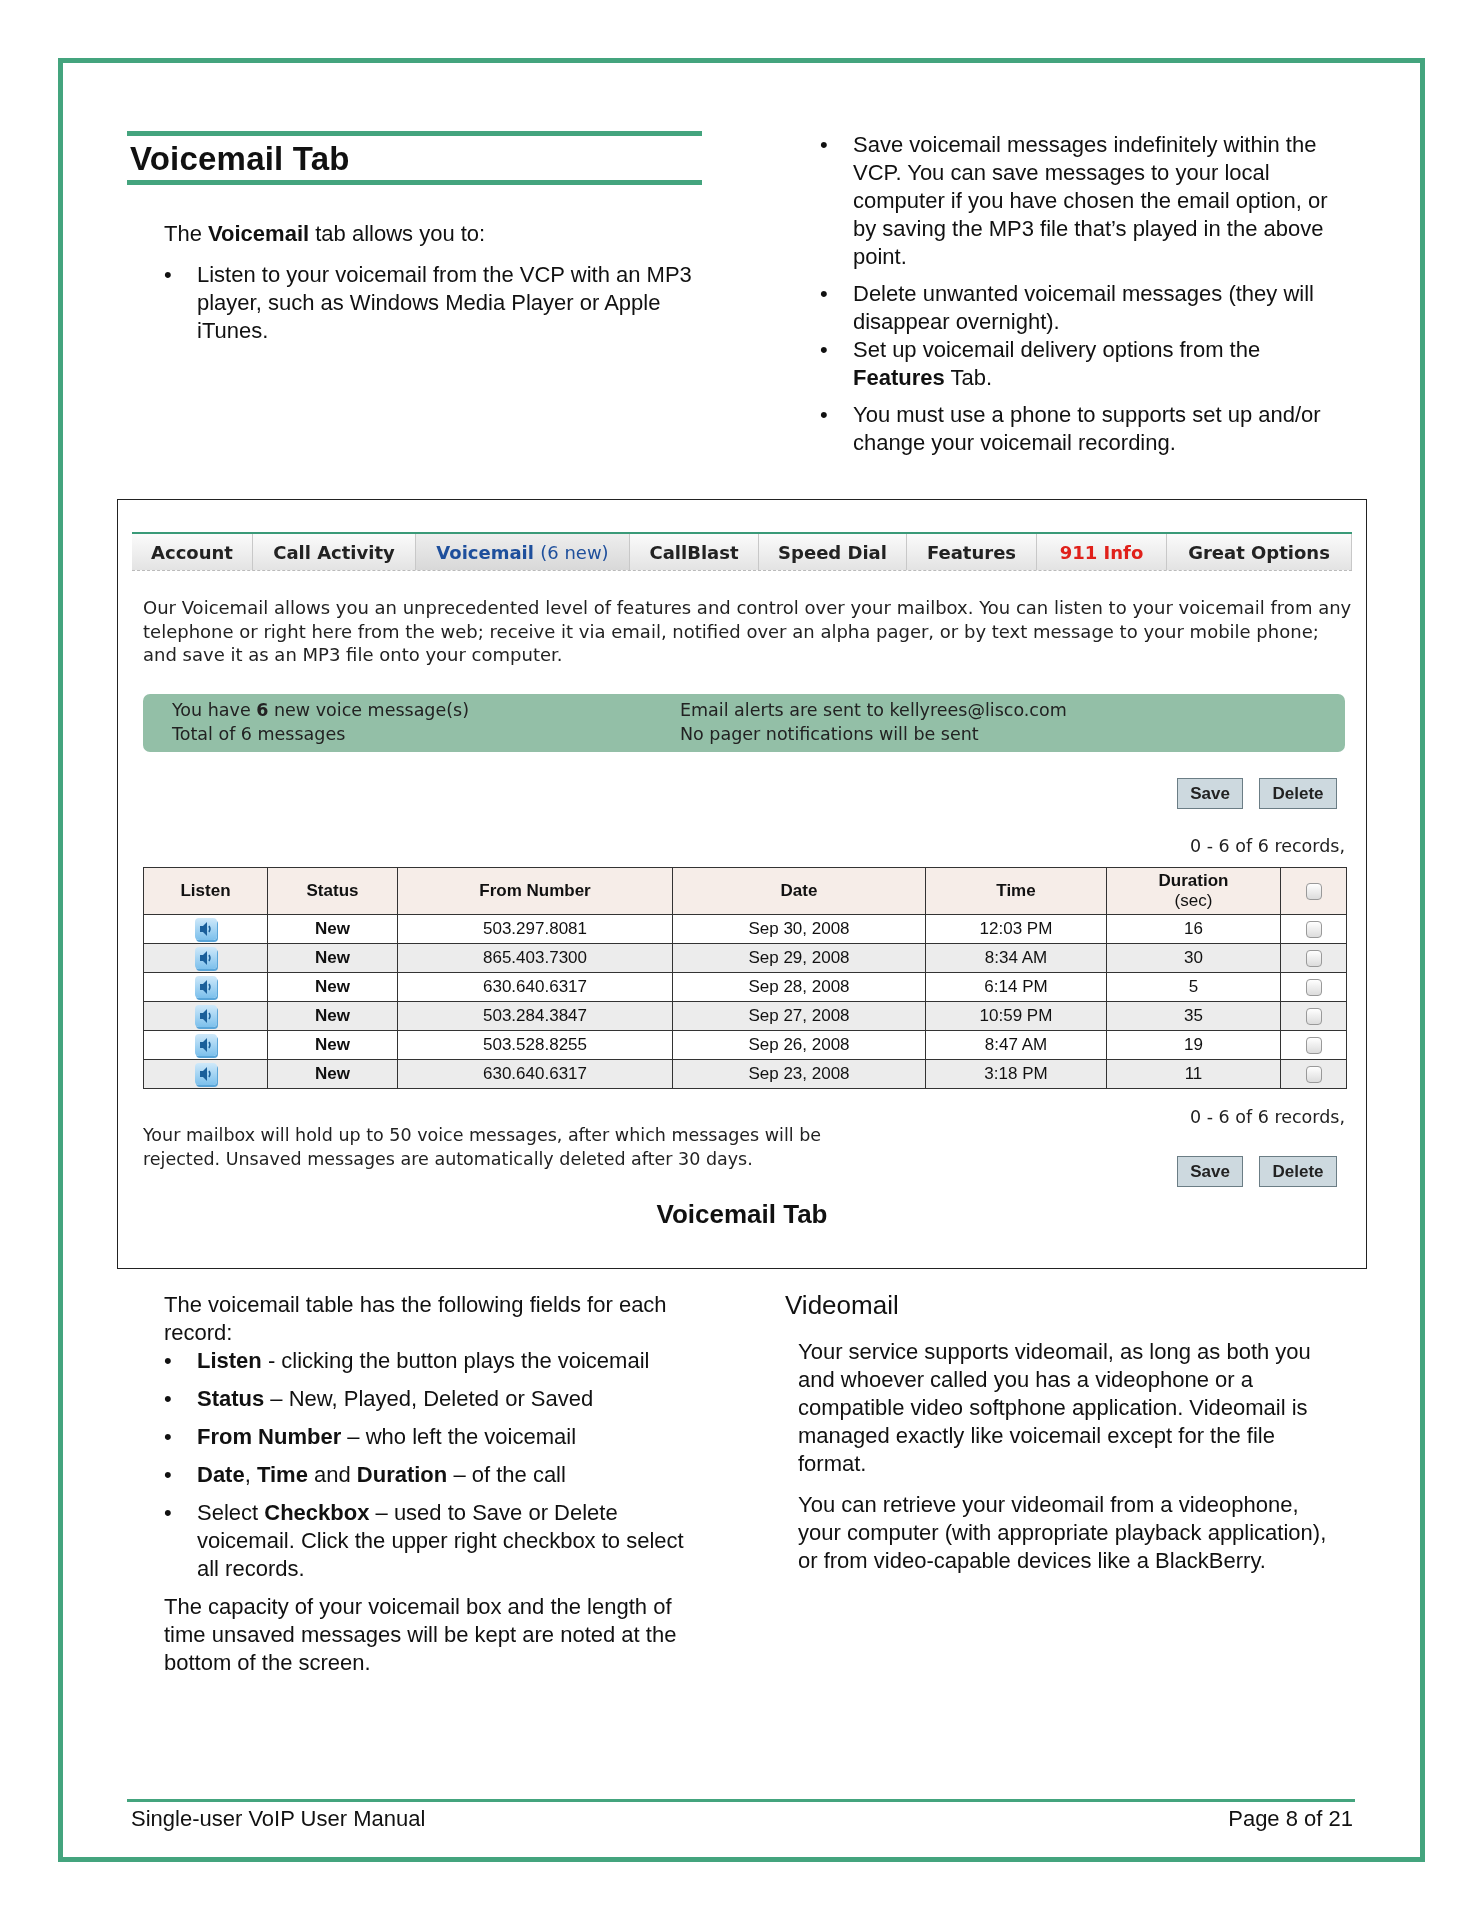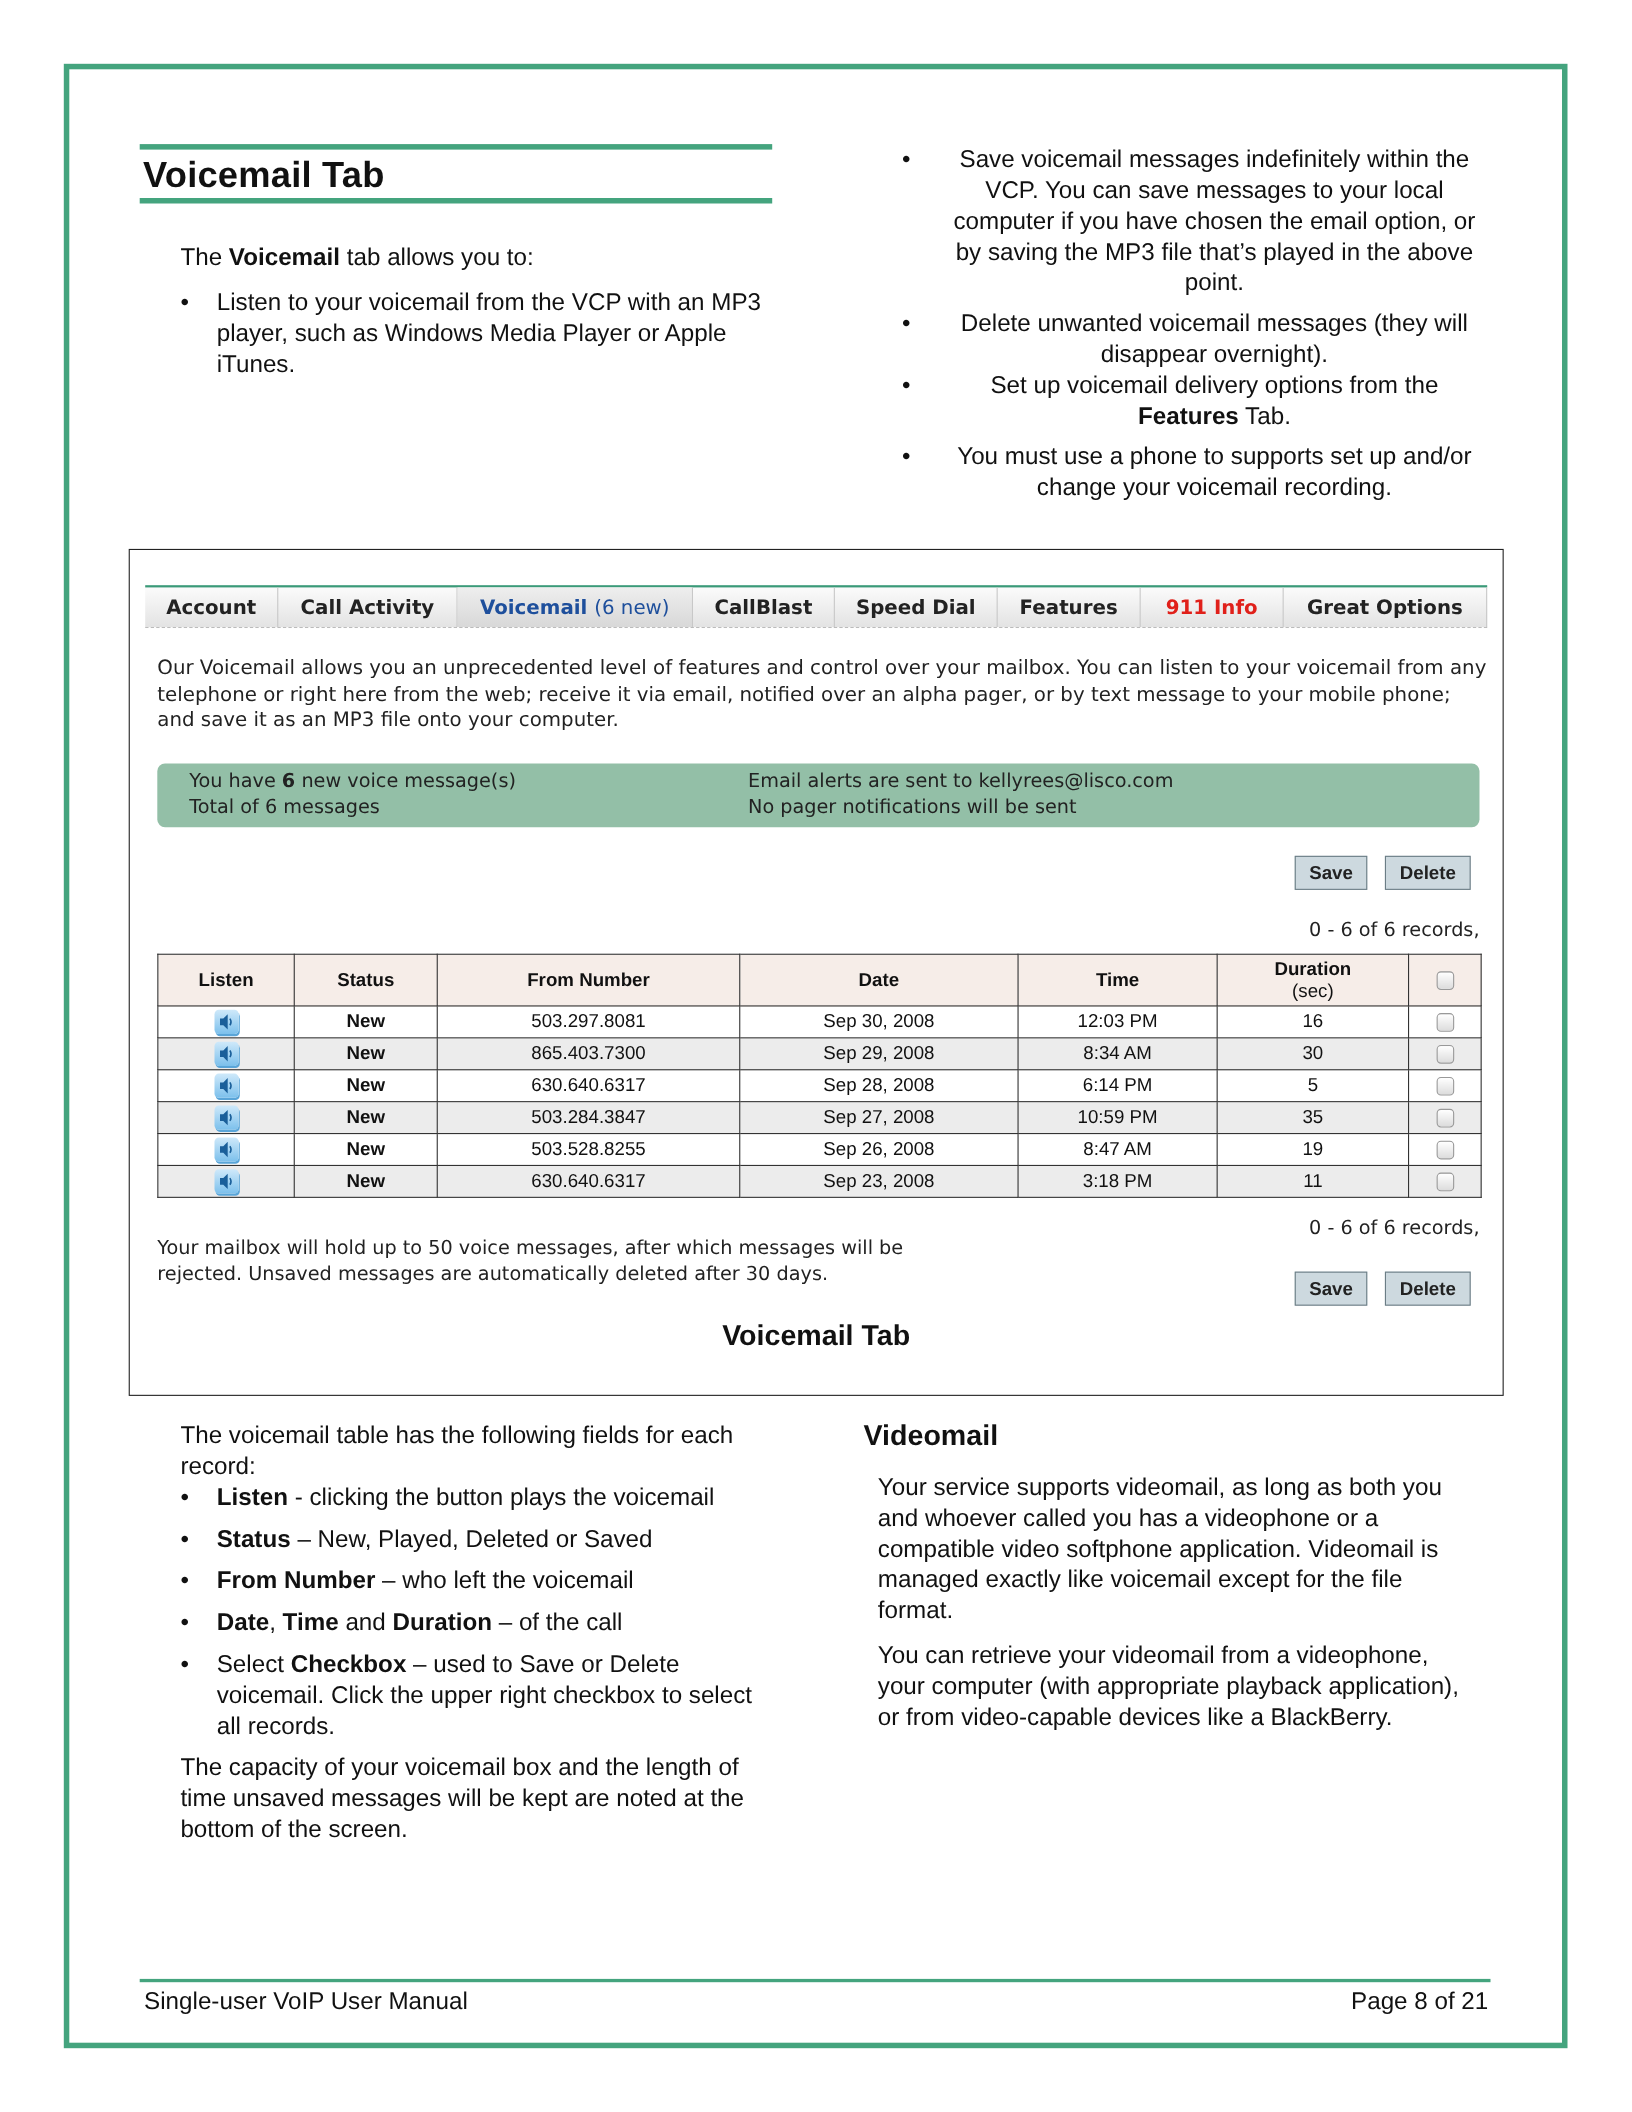--- a/index.html
+++ b/index.html
@@ -47,40 +47,40 @@
   table.vm tr.alt td { background: #ececec; }
   table.vm td.status { font-weight: bold; }
   .cb { display: inline-block; width: 16px; height: 17px; border: 1px solid #999; border-radius: 4px;
         background: linear-gradient(#ffffff, #dcdcdc); vertical-align: middle; box-sizing: border-box; cursor: pointer; }
   .listen-btn { display: inline-block; width: 22px; height: 22px; border-radius: 4px; vertical-align: middle;
                 background: linear-gradient(#cfe9fa, #7cc0ec); box-shadow: 1px 2px 0 #5aa5d8; position: relative; cursor: pointer; }
   .listen-btn svg { position: absolute; left: 3px; top: 3px; }
   .foot-note { position: absolute; left: 143px; top: 1124px; font-size: 17.5px; line-height: 23.5px; width: 760px; }
   .caption { position: absolute; left: 117px; width: 1250px; top: 1199px; text-align: center;
              font-size: 26px; font-weight: bold; }
-  .h2 { position: absolute; left: 785px; top: 1290px; font-size: 26px; font-weight: bold; }
+  .h2 { position: absolute; left: 785px; top: 1290px; font-size: 26px; font-weight: normal; }
   .footer-left { position: absolute; left: 131px; top: 1806px; font-size: 22px; }
   .footer-right { position: absolute; right: 131px; top: 1806px; font-size: 22px; }
 </style>
 </head>
 <body>
 
 <div class="page-border"></div>
 <div class="gline" style="left:127px; top:131px; width:575px;"></div>
 <div class="h1">Voicemail Tab</div>
 <div class="gline" style="left:127px; top:180px; width:575px;"></div>
 
 <div class="abs body-text" style="left:164px; top:207px; width:540px;">
   <p style="margin-top:13px;"><span>The </span><b>Voicemail</b><span> tab allows you to:</span></p>
   <ul class="bullets" style="margin-top:13px;">
     <li>Listen to your voicemail from the VCP with an MP3 player, such as Windows Media Player or Apple iTunes.</li>
   </ul>
 </div>
 
-<div class="abs body-text" style="left:820px; top:131px; width:535px;text-align:center;">
+<div class="abs body-text" style="left:820px; top:131px; width:535px;">
   <ul class="bullets">
     <li>Save voicemail messages indefinitely within the VCP.  You can save messages to your local computer if you have chosen the email option, or by saving the MP3 file that’s played in the above point.</li>
     <li style="margin-top:9px;">Delete unwanted voicemail messages (they will disappear overnight).</li>
     <li style="margin-top:0;"><span>Set up voicemail delivery options from the </span><b>Features</b><span> Tab.</span></li>
     <li style="margin-top:9px;">You must use a phone to supports set up and/or change your voicemail recording.</li>
   </ul>
 </div>
 
 <div class="frame"></div>
 

